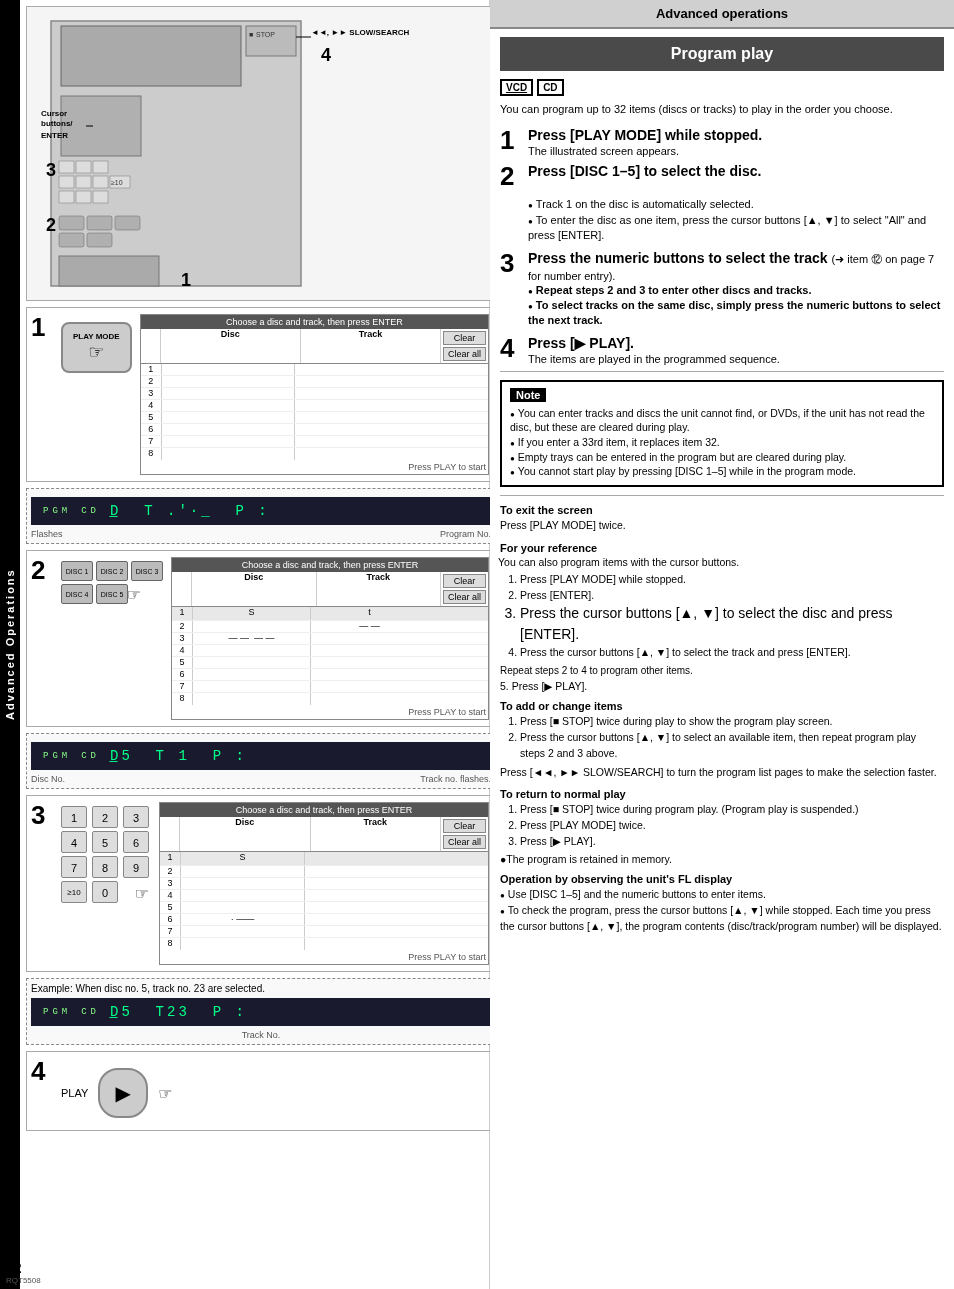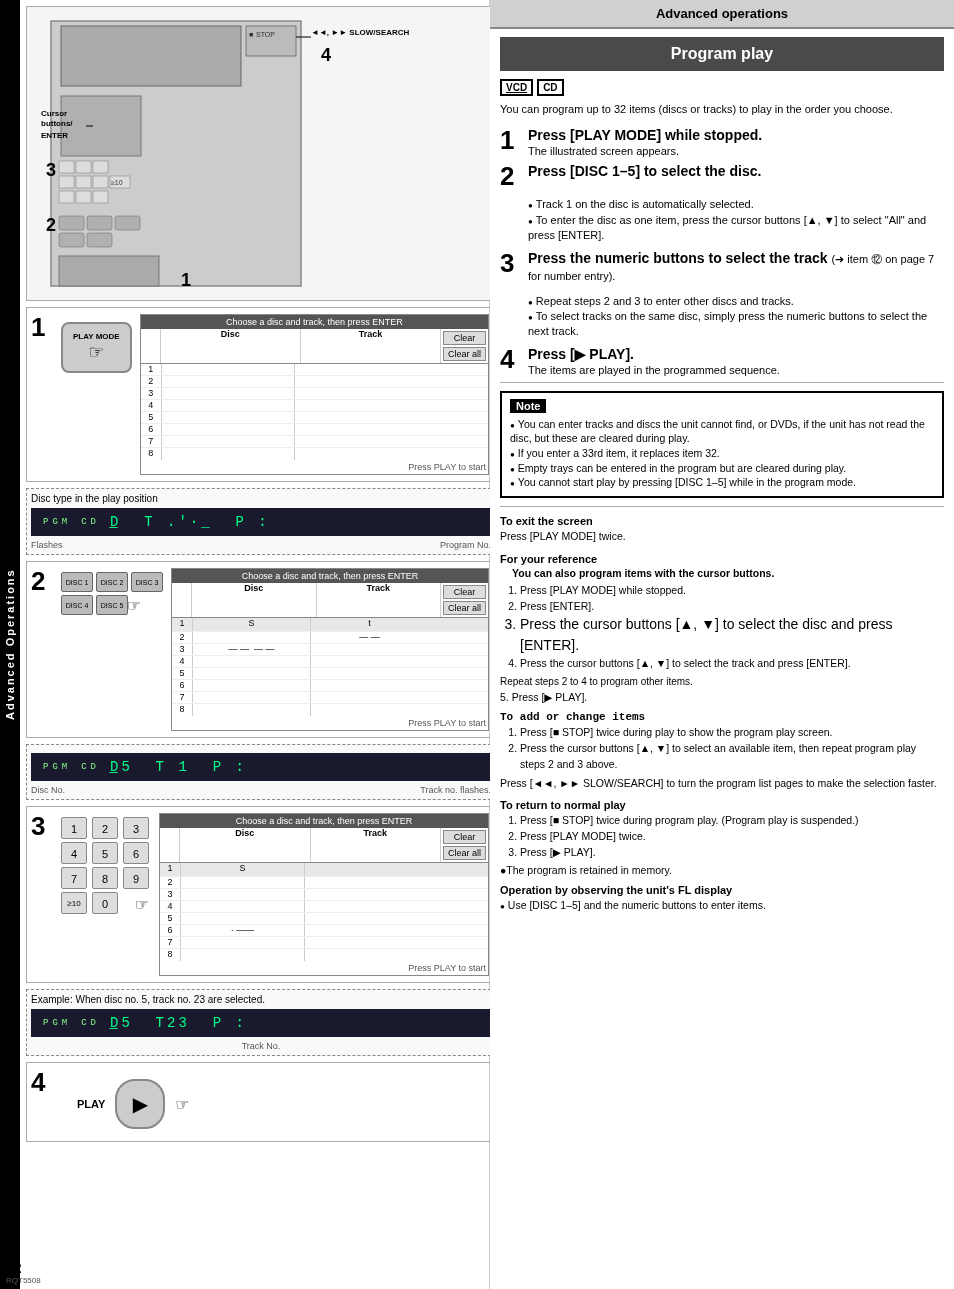--- a/index.html
+++ b/index.html
@@ -172,21 +172,20 @@
                 <div style="flex:1; border-left:1px solid #ccc;"></div>
                 <div style="width:60px;"></div>
               </div>
           </div>
           <div style="text-align:right; font-size:9px; padding:2px; color:#555;">Press PLAY to start</div>
         </div>
       </div>
     </div>
 
     <div style="border:1px dashed #888; margin-bottom:6px; padding:4px; background:#f9f9f9;">
-      <div style="font-size:10px;">Disc type in the play position</div>
       <div style="background:#1a1a2e; color:#00ff88; font-family:'Courier New',monospace; font-size:14px; padding:6px 12px; margin:4px 0; letter-spacing:4px; display:flex; align-items:center; gap:10px;">
         <span style="font-size:9px; color:#88ff88;">PGM</span>
         <span style="font-size:9px; color:#88ff88;">CD</span>
         <span style="letter-spacing:3px;">D̲&nbsp;&nbsp;T .'·_&nbsp;&nbsp;P&nbsp;:</span>
       </div>
       <div style="display:flex; justify-content:space-between; font-size:9px; color:#555;">
         <span>Flashes</span>
         <span>Program No.</span>
       </div>
     </div>
@@ -376,21 +375,21 @@
         <span style="font-size:9px; color:#88ff88;">PGM</span>
         <span style="font-size:9px; color:#88ff88;">CD</span>
         <span style="letter-spacing:3px;">D̲5&nbsp;&nbsp;T23&nbsp;&nbsp;P&nbsp;:</span>
       </div>
       <div style="text-align:center; font-size:9px; color:#555;">Track No.</div>
     </div>
 
     <div style="border:1px solid #aaa; padding:6px; position:relative; min-height:80px; margin-bottom:20px;">
       <span style="font-size:26px; font-weight:bold; position:absolute; left:4px; top:4px;">4</span>
       <div style="margin-left:28px; display:flex; align-items:center; gap:10px; margin-top:10px;">
-        <div style="font-size:11px; font-weight:bold;margin-left:16px;">PLAY</div>
+        <div style="font-size:11px; font-weight:normal;">PLAY</div>
         <div style="border:2px solid #888; border-radius:20px; width:50px; height:50px; background:#ccc; display:flex; align-items:center; justify-content:center; font-size:20px; cursor:pointer;">▶</div>
         <div style="font-size:16px;">☞</div>
       </div>
     </div>
 
     <div style="position:absolute; bottom:4px; left:6px; display:flex; flex-direction:column;">
       <span style="font-size:14px; font-weight:bold;">22</span>
       <span style="font-size:8px; color:#555;">RQT5508</span>
     </div>
   </div>
@@ -429,21 +428,21 @@
         <li style="font-size:11px; line-height:1.4;"><span style="font-size:8px; margin-right:3px;">●</span><span>Track 1 on the disc is automatically selected.</span></li>
         <li style="font-size:11px; line-height:1.4;"><span style="font-size:8px; margin-right:3px;">●</span><span>To enter the disc as one item, press the cursor buttons [▲, ▼] to select "All" and press [ENTER].</span></li>
       </ul>
     </div>
   </div>
 
   <div style="margin:6px 10px; display:flex; gap:8px; align-items:flex-start;">
     <span style="font-size:26px; font-weight:bold; line-height:1; min-width:20px;">3</span>
     <div>
       <div style="font-size:14px; font-weight:bold;"><span>Press the numeric buttons to select the track</span> <span style="font-size:11px; font-weight:normal;">(➜ item ⑫ on page 7 for number entry).</span></div>
-      <ul style="list-style:none; margin-top:11px;">
+      <ul style="list-style:none; margin-top:0;font-weight:bold;">
         <li style="font-size:11px; line-height:1.4;"><span style="font-size:8px; margin-right:3px;">●</span><span>Repeat steps 2 and 3 to enter other discs and tracks.</span></li>
         <li style="font-size:11px; line-height:1.4;"><span style="font-size:8px; margin-right:3px;">●</span><span>To select tracks on the same disc, simply press the numeric buttons to select the next track.</span></li>
       </ul>
     </div>
   </div>
 
   <div style="margin:6px 10px; display:flex; gap:8px; align-items:flex-start;">
     <span style="font-size:26px; font-weight:bold; line-height:1; min-width:20px;">4</span>
     <div>
       <div style="font-size:14px; font-weight:bold;">Press [▶ PLAY].</div>
@@ -462,42 +461,43 @@
       <li style="font-size:10.5px; line-height:1.4;"><span style="font-size:8px; margin-right:3px;">●</span><span>You cannot start play by pressing [DISC 1–5] while in the program mode.</span></li>
     </ul>
   </div>
 
   <hr style="border:none; border-top:1px solid #aaa; margin:6px 10px;">
 
   <div style="font-size:11px; font-weight:bold; margin:8px 10px 2px 10px;">To exit the screen</div>
   <div style="font-size:10.5px; margin:0 10px 8px 10px; line-height:1.5;">Press [PLAY MODE] twice.</div>
 
   <div style="font-size:11px; font-weight:bold; margin:8px 10px 2px 10px;">For your reference</div>
-  <div style="font-size:10.5px; margin:0 10px 4px 22px;font-weight:bold;">You can also program items with the cursor buttons.</div>
+  <div style="font-size:10.5px; margin:0 10px 4px 8px;">You can also program items with the cursor buttons.</div>
   <ol style="margin-left:30px; margin-right:10px;">
     <li style="font-size:10.5px; line-height:1.5;">Press [PLAY MODE] while stopped.</li>
     <li style="font-size:10.5px; line-height:1.5;">Press [ENTER].</li>
     <li style="font-size:14px; line-height:1.5;">Press the cursor buttons [▲, ▼] to select the disc and press [ENTER].</li>
     <li style="font-size:10.5px; line-height:1.5;">Press the cursor buttons [▲, ▼] to select the track and press [ENTER].</li>
   </ol>
   <div style="font-size:10px; margin:4px 10px;">Repeat steps 2 to 4 to program other items.</div>
   <div style="font-size:10.5px; margin:2px 10px 8px 10px;">5.  Press [▶ PLAY].</div>
 
-  <div style="font-size:11px; font-weight:bold; margin:8px 10px 2px 10px;font-family:Liberation Mono, monospace;">To add or change items</div>
+  <div style="font-size:11px; font-weight:bold; margin:8px 10px 2px 10px;">To add or change items</div>
   <ol style="margin-left:30px; margin-right:10px;">
     <li style="font-size:10.5px; line-height:1.5;">Press [■ STOP] twice during play to show the program play screen.</li>
     <li style="font-size:10.5px; line-height:1.5;">Press the cursor buttons [▲, ▼] to select an available item, then repeat program play steps 2 and 3 above.</li>
   </ol>
   <div style="font-size:10.5px; margin:4px 10px 8px 10px; line-height:1.4;">Press [◄◄, ►► SLOW/SEARCH] to turn the program list pages to make the selection faster.</div>
 
   <div style="font-size:11px; font-weight:bold; margin:8px 10px 2px 10px;">To return to normal play</div>
   <ol style="margin-left:30px; margin-right:10px;">
     <li style="font-size:10.5px; line-height:1.5;">Press [■ STOP] twice during program play. (Program play is suspended.)</li>
     <li style="font-size:10.5px; line-height:1.5;">Press [PLAY MODE] twice.</li>
     <li style="font-size:10.5px; line-height:1.5;">Press [▶ PLAY].</li>
   </ol>
   <div style="font-size:10.5px; margin:4px 10px 8px 10px;">●The program is retained in memory.</div>
 
   <div style="font-size:11px; font-weight:bold; margin:8px 10px 2px 10px;">Operation by observing the unit's FL display</div>
   <ul style="list-style:none; margin:0 10px;">
     <li style="font-size:10.5px; line-height:1.5;"><span style="font-size:8px; margin-right:3px;">●</span><span>Use [DISC 1–5] and the numeric buttons to enter items.</span></li>
+    <li style="font-size:10.5px; line-height:1.5;"><span style="font-size:8px; margin-right:3px;">●</span><span>To check the program, press the cursor buttons [▲, ▼] while stopped. Each time you press the cursor buttons [▲, ▼], the program contents (disc/track/program number) will be displayed.</span></li>
   </ul>
 </div>
 
 </body></html>

